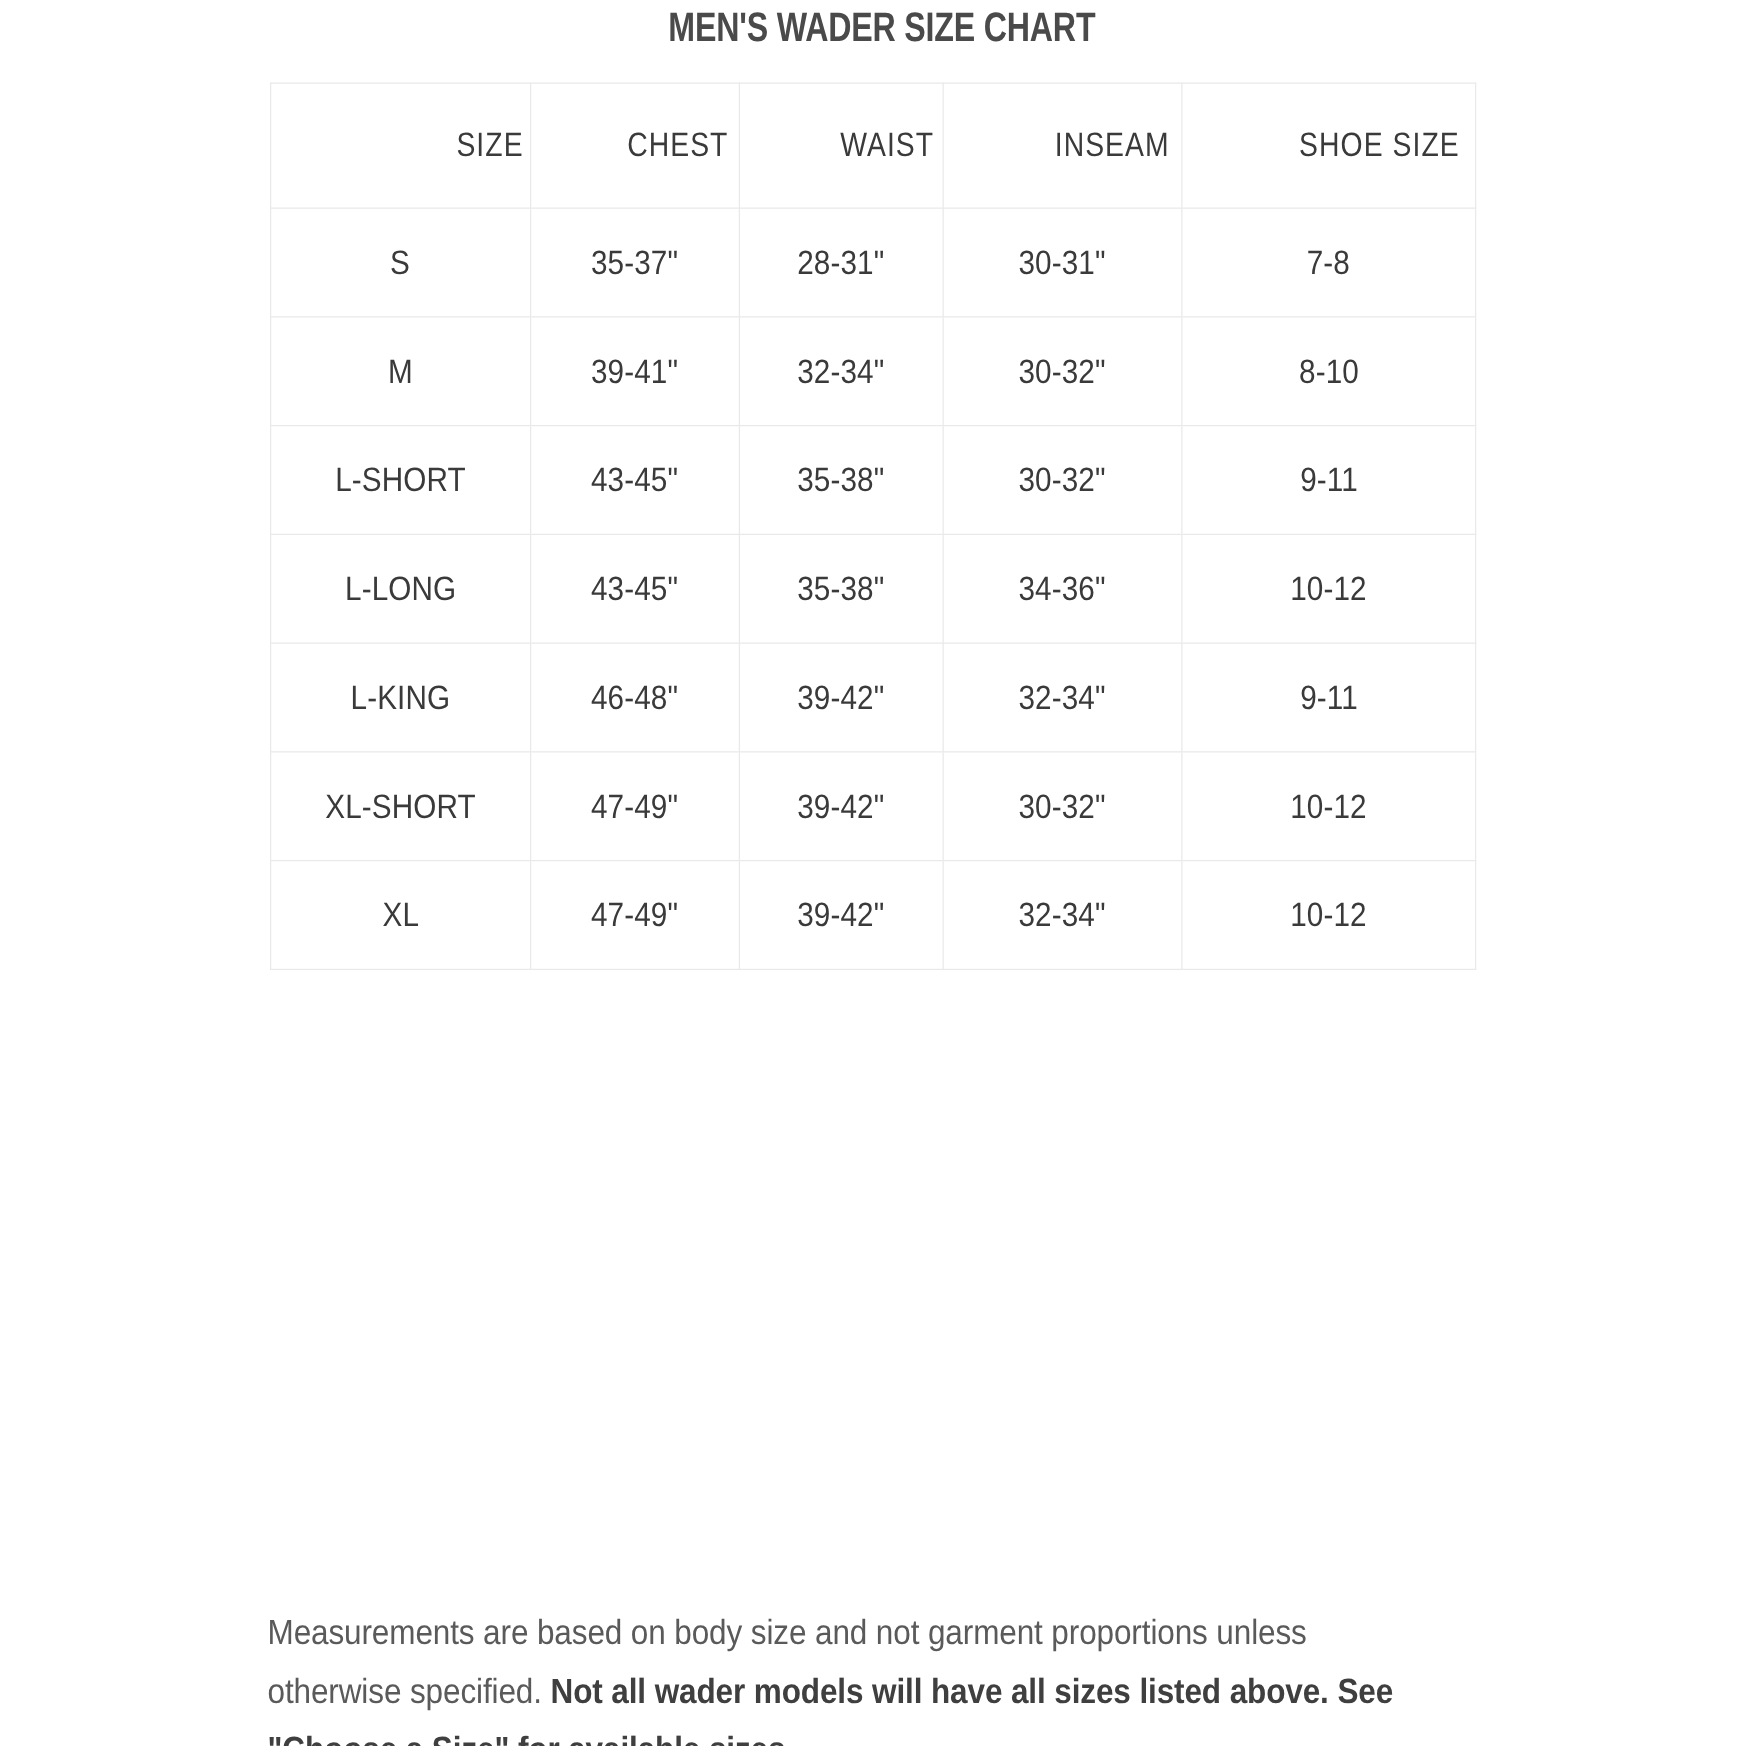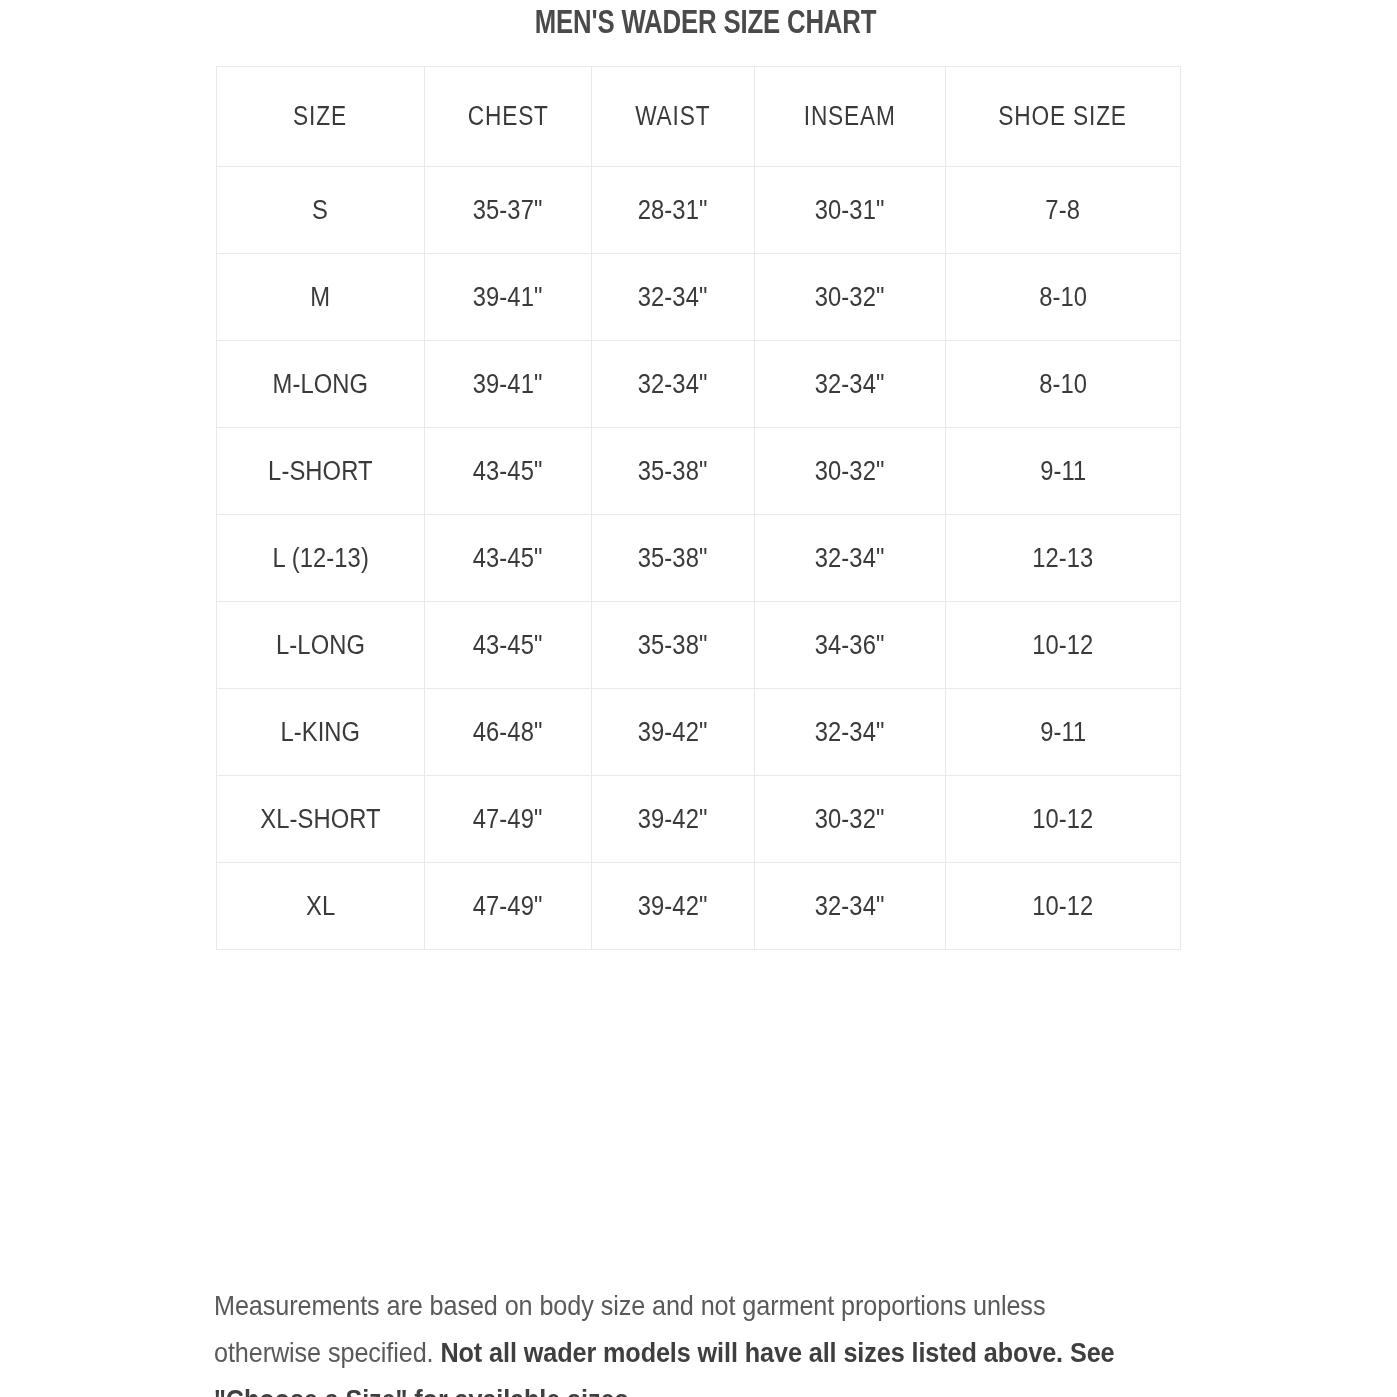--- a/index.html
+++ b/index.html
@@ -61,20 +61,21 @@
     font-family: "Liberation Sans", sans-serif;
     font-weight: normal;
     background: #ffffff;
     padding: 0;
   }
 
   table.size-table th {
     height: 99px;
     font-size: 27px;
     letter-spacing: 1.0px;
+    text-align: right;
   }
 
   table.size-table td {
     height: 86px;
     font-size: 27px;
     letter-spacing: 0.1px;
   }
 
   
   .cellinner {
@@ -152,45 +153,31 @@
 
 
         <tr>
           <td><span class="cellinner">M</span></td>
           <td><span class="cellinner">39-41"</span></td>
           <td><span class="cellinner">32-34"</span></td>
           <td><span class="cellinner">30-32"</span></td>
           <td><span class="cellinner">8-10</span></td>
         </tr>
 
-        <tr>
-          <td><span class="cellinner">M-LONG</span></td>
-          <td><span class="cellinner">39-41"</span></td>
-          <td><span class="cellinner">32-34"</span></td>
-          <td><span class="cellinner">32-34"</span></td>
-          <td><span class="cellinner">8-10</span></td>
-        </tr>
 
 
         <tr>
           <td><span class="cellinner">L-SHORT</span></td>
           <td><span class="cellinner">43-45"</span></td>
           <td><span class="cellinner">35-38"</span></td>
           <td><span class="cellinner">30-32"</span></td>
           <td><span class="cellinner">9-11</span></td>
         </tr>
 
 
-        <tr>
-          <td><span class="cellinner">L (12-13)</span></td>
-          <td><span class="cellinner">43-45"</span></td>
-          <td><span class="cellinner">35-38"</span></td>
-          <td><span class="cellinner">32-34"</span></td>
-          <td><span class="cellinner">12-13</span></td>
-        </tr>
 
         <tr>
           <td><span class="cellinner">L-LONG</span></td>
           <td><span class="cellinner">43-45"</span></td>
           <td><span class="cellinner">35-38"</span></td>
           <td><span class="cellinner">34-36"</span></td>
           <td><span class="cellinner">10-12</span></td>
         </tr>
 
         <tr>

